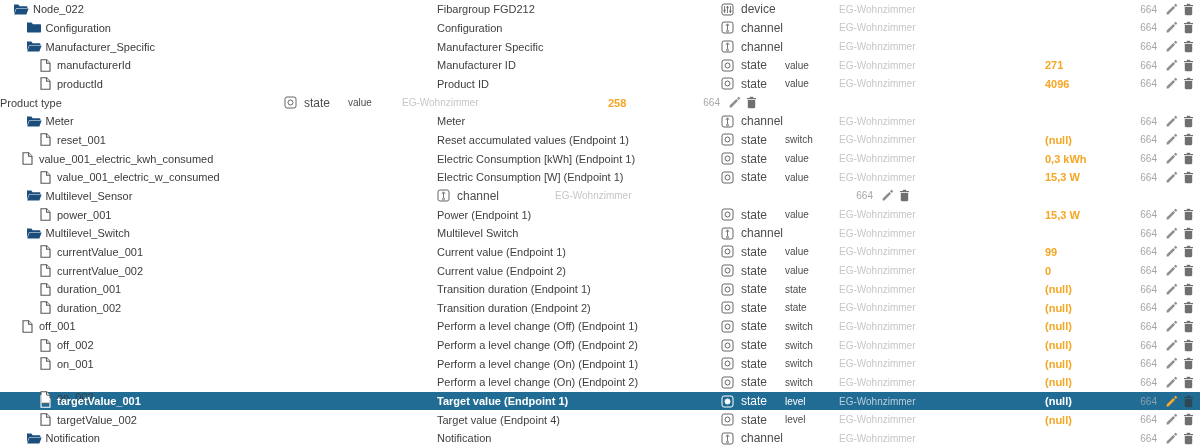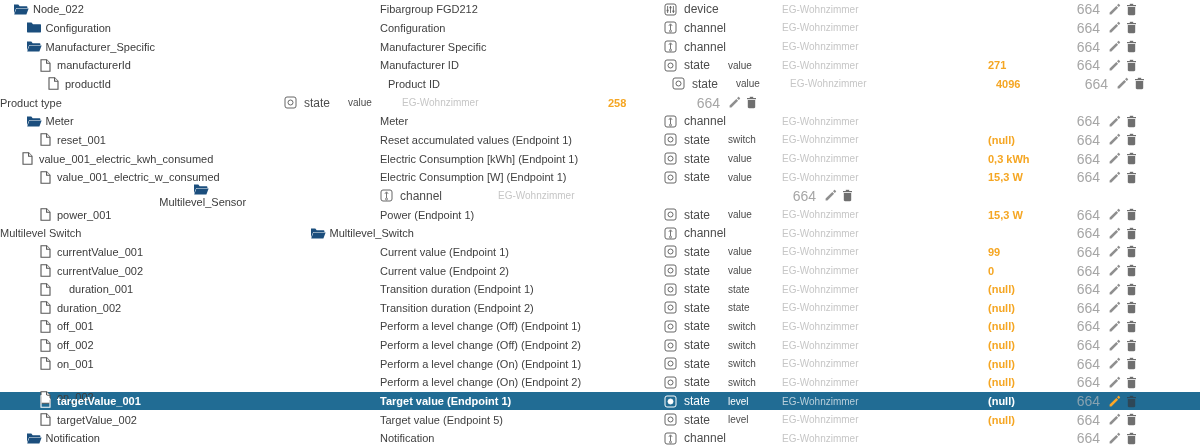--- a/index.html
+++ b/index.html
@@ -3,33 +3,33 @@
 <meta charset="utf-8">
 <style>
   html,body{margin:0;padding:0;background:#fff;}
   #app{
     position:relative;width:1200px;height:448px;overflow:hidden;
     font-family:"Liberation Sans","DejaVu Sans",sans-serif;
     font-size:11px;color:#3c3c3c;background:#fff;
   }
   .row{display:flex;align-items:center;height:18.666px;white-space:nowrap;}
   .cell{flex:0 0 auto;overflow:hidden;}
-  .tree{width:380px;box-sizing:border-box;display:flex;align-items:center;}
+  .tree{width:437px;box-sizing:border-box;display:flex;align-items:center;}
   .tree-ic{display:inline-flex;align-items:center;flex:0 0 auto;}
   .ic-folder-open,.ic-folder-closed{width:16px;margin-right:4px;}
   .ic-file{width:11px;margin:0 6px 0 2px;}
   .tree-label{color:#3b3b3b;}
   .desc{width:284px;color:#3f3f3f;}
   .typeicon{width:20px;display:flex;align-items:center;}
   .tic{display:none;color:#666;line-height:0;}
   .type{width:44px;font-size:12px;color:#4d4d4d;}
   .role{width:54px;font-size:10px;color:#4d4d4d;}
   .room{width:206px;font-size:10px;color:#c6c6c6;}
   .value{width:85px;color:#F5A623;font-weight:600;}
-  .counter{width:27px;text-align:right;font-size:14px;color:#a6a6a6;}
+  .counter{width:27px;text-align:right;font-size:10px;color:#a6a6a6;}
   .actions{display:flex;align-items:center;margin-left:8px;flex:0 0 auto;overflow:visible;}
   .act{display:inline-flex;line-height:0;}
   .act.edit{color:#8f8f8f;margin-right:4px;}
   .act.del{color:#6f6f6f;}
   
   .row.selected{background:#216C94;}
   .row.selected .tree-label,
   .row.selected .desc,
   .row.selected .value{color:#fff;font-weight:bold;}
   .row.selected .type,.row.selected .role{color:#fff;}
@@ -216,21 +216,21 @@
       <span class="act del">
         <svg width="13" height="13" viewBox="0 0 13 13">
           <path d="M2.8 4 h7.4 v7 c0 .7 -.5 1.2 -1.2 1.2 H4 c-.7 0 -1.2 -.5 -1.2 -1.2 Z" fill="currentColor"></path>
           <rect x="2" y="2" width="9" height="1.2" fill="currentColor"></rect>
           <rect x="4.8" y=".8" width="3.4" height="1.2" fill="currentColor"></rect>
         </svg>
       </span>
     </div>
   </div>
     <div class="row">
-    <div class="cell tree" style="padding-left: 38px; margin-left: 8px;">
+    <div class="cell tree" style="padding-left: 38px;">
 
       <span class="tree-ic ic-file">
         <svg width="11" height="13" viewBox="0 0 11 13">
           <path class="pg" d="M1 .8 H6.6 L10 4.2 V12.2 H1 Z" stroke-width="1.1"></path>
           <path class="pg" d="M6.6 .8 V4.2 H10" fill="none" stroke-width="1.1"></path>
         </svg>
       </span>
       <span class="tree-label">productId</span>
     </div>
     <div class="cell desc">Product ID</div>
@@ -455,114 +455,29 @@
       <span class="act del">
         <svg width="13" height="13" viewBox="0 0 13 13">
           <path d="M2.8 4 h7.4 v7 c0 .7 -.5 1.2 -1.2 1.2 H4 c-.7 0 -1.2 -.5 -1.2 -1.2 Z" fill="currentColor"></path>
           <rect x="2" y="2" width="9" height="1.2" fill="currentColor"></rect>
           <rect x="4.8" y=".8" width="3.4" height="1.2" fill="currentColor"></rect>
         </svg>
       </span>
     </div>
   </div>
     <div class="row">
-    <div class="cell tree" style="padding-left: 25.5px; flex-direction: column;">
-      <span class="tree-ic ic-folder-open">
-        <svg width="16" height="13" viewBox="0 0 16 13">
-          <path d="M1 1.6 h4.3 l1.4 1.6 h7 c.4 0 .7 .3 .7 .7 v1.2 H3.2 L1 10.6 Z" fill="#1B4E7D"></path>
-          <path d="M3.4 5.6 H15.6 L13.4 11.4 H1.2 Z" fill="#1B4E7D"></path>
-        </svg>
-      </span>
-
-      <span class="tree-label">Multilevel_Sensor</span>
-    </div>
-    <div class="cell typeicon">
-
-      <span class="tic tic-channel" style="display: inline-flex;">
-        <svg width="13" height="13" viewBox="0 0 13 13">
-          <rect x="1" y="1" width="11" height="11" rx="2" fill="none" stroke="currentColor" stroke-width="1"></rect>
-          <line x1="6.5" y1="3.4" x2="6.5" y2="9" stroke="currentColor" stroke-width=".9"></line>
-          <path d="M4.9 4.8 L6.5 2.8 L8.1 4.8" fill="none" stroke="currentColor" stroke-width=".9"></path>
-          <circle cx="6.5" cy="10" r="1" fill="none" stroke="currentColor" stroke-width=".8"></circle>
-        </svg>
-      </span>
-
-    </div>
-    <div class="cell type">channel</div>
-    <div class="cell role"></div>
-    <div class="cell room">EG-Wohnzimmer</div>
-    <div class="cell value"></div>
-    <div class="cell counter">664</div>
-    <div class="cell actions">
-      <span class="act edit">
-        <svg width="13" height="13" viewBox="0 0 13 13">
-          <path d="M1.6 9.6 V11.4 H3.4 L10.1 4.7 L8.3 2.9 Z M12 2.8 c.2 -.2 .2 -.5 0 -.7 L10.9 1 c-.2 -.2 -.5 -.2 -.7 0 L9 2.2 L10.8 4 Z" fill="currentColor"></path>
-        </svg>
-      </span>
-      <span class="act del">
-        <svg width="13" height="13" viewBox="0 0 13 13">
-          <path d="M2.8 4 h7.4 v7 c0 .7 -.5 1.2 -1.2 1.2 H4 c-.7 0 -1.2 -.5 -1.2 -1.2 Z" fill="currentColor"></path>
-          <rect x="2" y="2" width="9" height="1.2" fill="currentColor"></rect>
-          <rect x="4.8" y=".8" width="3.4" height="1.2" fill="currentColor"></rect>
-        </svg>
-      </span>
-    </div>
-  </div>
-    <div class="row">
-    <div class="cell tree" style="padding-left: 38px;">
-
-      <span class="tree-ic ic-file">
-        <svg width="11" height="13" viewBox="0 0 11 13">
-          <path class="pg" d="M1 .8 H6.6 L10 4.2 V12.2 H1 Z" stroke-width="1.1"></path>
-          <path class="pg" d="M6.6 .8 V4.2 H10" fill="none" stroke-width="1.1"></path>
-        </svg>
-      </span>
-      <span class="tree-label">power_001</span>
-    </div>
-    <div class="cell desc">Power (Endpoint 1)</div>
-    <div class="cell typeicon">
-
-      <span class="tic tic-state" style="display: inline-flex;">
-        <svg width="13" height="13" viewBox="0 0 13 13">
-          <rect x="1" y="1" width="11" height="11" rx="2" fill="none" stroke="currentColor" stroke-width="1"></rect>
-          <circle class="dot" cx="6.5" cy="6.5" r="2.5" stroke="currentColor" stroke-width="1"></circle>
-        </svg>
-      </span>
-    </div>
-    <div class="cell type">state</div>
-    <div class="cell role">value</div>
-    <div class="cell room">EG-Wohnzimmer</div>
-    <div class="cell value">15,3 W</div>
-    <div class="cell counter">664</div>
-    <div class="cell actions">
-      <span class="act edit">
-        <svg width="13" height="13" viewBox="0 0 13 13">
-          <path d="M1.6 9.6 V11.4 H3.4 L10.1 4.7 L8.3 2.9 Z M12 2.8 c.2 -.2 .2 -.5 0 -.7 L10.9 1 c-.2 -.2 -.5 -.2 -.7 0 L9 2.2 L10.8 4 Z" fill="currentColor"></path>
-        </svg>
-      </span>
-      <span class="act del">
-        <svg width="13" height="13" viewBox="0 0 13 13">
-          <path d="M2.8 4 h7.4 v7 c0 .7 -.5 1.2 -1.2 1.2 H4 c-.7 0 -1.2 -.5 -1.2 -1.2 Z" fill="currentColor"></path>
-          <rect x="2" y="2" width="9" height="1.2" fill="currentColor"></rect>
-          <rect x="4.8" y=".8" width="3.4" height="1.2" fill="currentColor"></rect>
-        </svg>
-      </span>
-    </div>
-  </div>
-    <div class="row">
-    <div class="cell desc">Multilevel Switch</div>
     <div class="cell tree" style="padding-left: 25.5px;">
       <span class="tree-ic ic-folder-open">
         <svg width="16" height="13" viewBox="0 0 16 13">
           <path d="M1 1.6 h4.3 l1.4 1.6 h7 c.4 0 .7 .3 .7 .7 v1.2 H3.2 L1 10.6 Z" fill="#1B4E7D"></path>
           <path d="M3.4 5.6 H15.6 L13.4 11.4 H1.2 Z" fill="#1B4E7D"></path>
         </svg>
       </span>
 
-      <span class="tree-label">Multilevel_Switch</span>
+      <span class="tree-label">Multilevel_Sensor</span>
     </div>
     <div class="cell typeicon">
 
       <span class="tic tic-channel" style="display: inline-flex;">
         <svg width="13" height="13" viewBox="0 0 13 13">
           <rect x="1" y="1" width="11" height="11" rx="2" fill="none" stroke="currentColor" stroke-width="1"></rect>
           <line x1="6.5" y1="3.4" x2="6.5" y2="9" stroke="currentColor" stroke-width=".9"></line>
           <path d="M4.9 4.8 L6.5 2.8 L8.1 4.8" fill="none" stroke="currentColor" stroke-width=".9"></path>
           <circle cx="6.5" cy="10" r="1" fill="none" stroke="currentColor" stroke-width=".8"></circle>
         </svg>
@@ -591,405 +506,36 @@
   </div>
     <div class="row">
     <div class="cell tree" style="padding-left: 38px;">
 
       <span class="tree-ic ic-file">
         <svg width="11" height="13" viewBox="0 0 11 13">
           <path class="pg" d="M1 .8 H6.6 L10 4.2 V12.2 H1 Z" stroke-width="1.1"></path>
           <path class="pg" d="M6.6 .8 V4.2 H10" fill="none" stroke-width="1.1"></path>
         </svg>
       </span>
-      <span class="tree-label">currentValue_001</span>
-    </div>
-    <div class="cell desc">Current value (Endpoint 1)</div>
+      <span class="tree-label">power_001</span>
+    </div>
+    <div class="cell desc">Power (Endpoint 1)</div>
     <div class="cell typeicon">
 
       <span class="tic tic-state" style="display: inline-flex;">
         <svg width="13" height="13" viewBox="0 0 13 13">
           <rect x="1" y="1" width="11" height="11" rx="2" fill="none" stroke="currentColor" stroke-width="1"></rect>
           <circle class="dot" cx="6.5" cy="6.5" r="2.5" stroke="currentColor" stroke-width="1"></circle>
         </svg>
       </span>
     </div>
     <div class="cell type">state</div>
     <div class="cell role">value</div>
     <div class="cell room">EG-Wohnzimmer</div>
-    <div class="cell value">99</div>
-    <div class="cell counter">664</div>
-    <div class="cell actions">
-      <span class="act edit">
-        <svg width="13" height="13" viewBox="0 0 13 13">
-          <path d="M1.6 9.6 V11.4 H3.4 L10.1 4.7 L8.3 2.9 Z M12 2.8 c.2 -.2 .2 -.5 0 -.7 L10.9 1 c-.2 -.2 -.5 -.2 -.7 0 L9 2.2 L10.8 4 Z" fill="currentColor"></path>
-        </svg>
-      </span>
-      <span class="act del">
-        <svg width="13" height="13" viewBox="0 0 13 13">
-          <path d="M2.8 4 h7.4 v7 c0 .7 -.5 1.2 -1.2 1.2 H4 c-.7 0 -1.2 -.5 -1.2 -1.2 Z" fill="currentColor"></path>
-          <rect x="2" y="2" width="9" height="1.2" fill="currentColor"></rect>
-          <rect x="4.8" y=".8" width="3.4" height="1.2" fill="currentColor"></rect>
-        </svg>
-      </span>
-    </div>
-  </div>
-    <div class="row">
-    <div class="cell tree" style="padding-left: 38px;">
-
-      <span class="tree-ic ic-file">
-        <svg width="11" height="13" viewBox="0 0 11 13">
-          <path class="pg" d="M1 .8 H6.6 L10 4.2 V12.2 H1 Z" stroke-width="1.1"></path>
-          <path class="pg" d="M6.6 .8 V4.2 H10" fill="none" stroke-width="1.1"></path>
-        </svg>
-      </span>
-      <span class="tree-label">currentValue_002</span>
-    </div>
-    <div class="cell desc">Current value (Endpoint 2)</div>
-    <div class="cell typeicon">
-
-      <span class="tic tic-state" style="display: inline-flex;">
-        <svg width="13" height="13" viewBox="0 0 13 13">
-          <rect x="1" y="1" width="11" height="11" rx="2" fill="none" stroke="currentColor" stroke-width="1"></rect>
-          <circle class="dot" cx="6.5" cy="6.5" r="2.5" stroke="currentColor" stroke-width="1"></circle>
-        </svg>
-      </span>
-    </div>
-    <div class="cell type">state</div>
-    <div class="cell role">value</div>
-    <div class="cell room">EG-Wohnzimmer</div>
-    <div class="cell value">0</div>
-    <div class="cell counter">664</div>
-    <div class="cell actions">
-      <span class="act edit">
-        <svg width="13" height="13" viewBox="0 0 13 13">
-          <path d="M1.6 9.6 V11.4 H3.4 L10.1 4.7 L8.3 2.9 Z M12 2.8 c.2 -.2 .2 -.5 0 -.7 L10.9 1 c-.2 -.2 -.5 -.2 -.7 0 L9 2.2 L10.8 4 Z" fill="currentColor"></path>
-        </svg>
-      </span>
-      <span class="act del">
-        <svg width="13" height="13" viewBox="0 0 13 13">
-          <path d="M2.8 4 h7.4 v7 c0 .7 -.5 1.2 -1.2 1.2 H4 c-.7 0 -1.2 -.5 -1.2 -1.2 Z" fill="currentColor"></path>
-          <rect x="2" y="2" width="9" height="1.2" fill="currentColor"></rect>
-          <rect x="4.8" y=".8" width="3.4" height="1.2" fill="currentColor"></rect>
-        </svg>
-      </span>
-    </div>
-  </div>
-    <div class="row">
-    <div class="cell tree" style="padding-left: 38px; gap: 12px;">
-
-      <span class="tree-ic ic-file">
-        <svg width="11" height="13" viewBox="0 0 11 13">
-          <path class="pg" d="M1 .8 H6.6 L10 4.2 V12.2 H1 Z" stroke-width="1.1"></path>
-          <path class="pg" d="M6.6 .8 V4.2 H10" fill="none" stroke-width="1.1"></path>
-        </svg>
-      </span>
-      <span class="tree-label">duration_001</span>
-    </div>
-    <div class="cell desc">Transition duration (Endpoint 1)</div>
-    <div class="cell typeicon">
-
-      <span class="tic tic-state" style="display: inline-flex;">
-        <svg width="13" height="13" viewBox="0 0 13 13">
-          <rect x="1" y="1" width="11" height="11" rx="2" fill="none" stroke="currentColor" stroke-width="1"></rect>
-          <circle class="dot" cx="6.5" cy="6.5" r="2.5" stroke="currentColor" stroke-width="1"></circle>
-        </svg>
-      </span>
-    </div>
-    <div class="cell type">state</div>
-    <div class="cell role">state</div>
-    <div class="cell room">EG-Wohnzimmer</div>
-    <div class="cell value">(null)</div>
-    <div class="cell counter">664</div>
-    <div class="cell actions">
-      <span class="act edit">
-        <svg width="13" height="13" viewBox="0 0 13 13">
-          <path d="M1.6 9.6 V11.4 H3.4 L10.1 4.7 L8.3 2.9 Z M12 2.8 c.2 -.2 .2 -.5 0 -.7 L10.9 1 c-.2 -.2 -.5 -.2 -.7 0 L9 2.2 L10.8 4 Z" fill="currentColor"></path>
-        </svg>
-      </span>
-      <span class="act del">
-        <svg width="13" height="13" viewBox="0 0 13 13">
-          <path d="M2.8 4 h7.4 v7 c0 .7 -.5 1.2 -1.2 1.2 H4 c-.7 0 -1.2 -.5 -1.2 -1.2 Z" fill="currentColor"></path>
-          <rect x="2" y="2" width="9" height="1.2" fill="currentColor"></rect>
-          <rect x="4.8" y=".8" width="3.4" height="1.2" fill="currentColor"></rect>
-        </svg>
-      </span>
-    </div>
-  </div>
-    <div class="row">
-    <div class="cell tree" style="padding-left: 38px;">
-
-      <span class="tree-ic ic-file">
-        <svg width="11" height="13" viewBox="0 0 11 13">
-          <path class="pg" d="M1 .8 H6.6 L10 4.2 V12.2 H1 Z" stroke-width="1.1"></path>
-          <path class="pg" d="M6.6 .8 V4.2 H10" fill="none" stroke-width="1.1"></path>
-        </svg>
-      </span>
-      <span class="tree-label">duration_002</span>
-    </div>
-    <div class="cell desc">Transition duration (Endpoint 2)</div>
-    <div class="cell typeicon">
-
-      <span class="tic tic-state" style="display: inline-flex;">
-        <svg width="13" height="13" viewBox="0 0 13 13">
-          <rect x="1" y="1" width="11" height="11" rx="2" fill="none" stroke="currentColor" stroke-width="1"></rect>
-          <circle class="dot" cx="6.5" cy="6.5" r="2.5" stroke="currentColor" stroke-width="1"></circle>
-        </svg>
-      </span>
-    </div>
-    <div class="cell type">state</div>
-    <div class="cell role">state</div>
-    <div class="cell room">EG-Wohnzimmer</div>
-    <div class="cell value">(null)</div>
-    <div class="cell counter">664</div>
-    <div class="cell actions">
-      <span class="act edit">
-        <svg width="13" height="13" viewBox="0 0 13 13">
-          <path d="M1.6 9.6 V11.4 H3.4 L10.1 4.7 L8.3 2.9 Z M12 2.8 c.2 -.2 .2 -.5 0 -.7 L10.9 1 c-.2 -.2 -.5 -.2 -.7 0 L9 2.2 L10.8 4 Z" fill="currentColor"></path>
-        </svg>
-      </span>
-      <span class="act del">
-        <svg width="13" height="13" viewBox="0 0 13 13">
-          <path d="M2.8 4 h7.4 v7 c0 .7 -.5 1.2 -1.2 1.2 H4 c-.7 0 -1.2 -.5 -1.2 -1.2 Z" fill="currentColor"></path>
-          <rect x="2" y="2" width="9" height="1.2" fill="currentColor"></rect>
-          <rect x="4.8" y=".8" width="3.4" height="1.2" fill="currentColor"></rect>
-        </svg>
-      </span>
-    </div>
-  </div>
-    <div class="row">
-    <div class="cell tree" style="padding-left: 38px;">
-
-      <span class="tree-ic ic-file">
-        <svg width="11" height="13" viewBox="0 0 11 13">
-          <path class="pg" d="M1 .8 H6.6 L10 4.2 V12.2 H1 Z" stroke-width="1.1"></path>
-          <path class="pg" d="M6.6 .8 V4.2 H10" fill="none" stroke-width="1.1"></path>
-        </svg>
-      </span>
-      <span class="tree-label">off_001</span>
-    </div>
-    <div class="cell desc">Perform a level change (Off) (Endpoint 1)</div>
-    <div class="cell typeicon">
-
-      <span class="tic tic-state" style="display: inline-flex;">
-        <svg width="13" height="13" viewBox="0 0 13 13">
-          <rect x="1" y="1" width="11" height="11" rx="2" fill="none" stroke="currentColor" stroke-width="1"></rect>
-          <circle class="dot" cx="6.5" cy="6.5" r="2.5" stroke="currentColor" stroke-width="1"></circle>
-        </svg>
-      </span>
-    </div>
-    <div class="cell type">state</div>
-    <div class="cell role">switch</div>
-    <div class="cell room">EG-Wohnzimmer</div>
-    <div class="cell value">(null)</div>
-    <div class="cell counter">664</div>
-    <div class="cell actions">
-      <span class="act edit">
-        <svg width="13" height="13" viewBox="0 0 13 13">
-          <path d="M1.6 9.6 V11.4 H3.4 L10.1 4.7 L8.3 2.9 Z M12 2.8 c.2 -.2 .2 -.5 0 -.7 L10.9 1 c-.2 -.2 -.5 -.2 -.7 0 L9 2.2 L10.8 4 Z" fill="currentColor"></path>
-        </svg>
-      </span>
-      <span class="act del">
-        <svg width="13" height="13" viewBox="0 0 13 13">
-          <path d="M2.8 4 h7.4 v7 c0 .7 -.5 1.2 -1.2 1.2 H4 c-.7 0 -1.2 -.5 -1.2 -1.2 Z" fill="currentColor"></path>
-          <rect x="2" y="2" width="9" height="1.2" fill="currentColor"></rect>
-          <rect x="4.8" y=".8" width="3.4" height="1.2" fill="currentColor"></rect>
-        </svg>
-      </span>
-    </div>
-  </div>
-    <div class="row">
-    <div class="cell tree" style="padding-left: 38px;">
-
-      <span class="tree-ic ic-file">
-        <svg width="11" height="13" viewBox="0 0 11 13">
-          <path class="pg" d="M1 .8 H6.6 L10 4.2 V12.2 H1 Z" stroke-width="1.1"></path>
-          <path class="pg" d="M6.6 .8 V4.2 H10" fill="none" stroke-width="1.1"></path>
-        </svg>
-      </span>
-      <span class="tree-label">off_002</span>
-    </div>
-    <div class="cell desc">Perform a level change (Off) (Endpoint 2)</div>
-    <div class="cell typeicon">
-
-      <span class="tic tic-state" style="display: inline-flex;">
-        <svg width="13" height="13" viewBox="0 0 13 13">
-          <rect x="1" y="1" width="11" height="11" rx="2" fill="none" stroke="currentColor" stroke-width="1"></rect>
-          <circle class="dot" cx="6.5" cy="6.5" r="2.5" stroke="currentColor" stroke-width="1"></circle>
-        </svg>
-      </span>
-    </div>
-    <div class="cell type">state</div>
-    <div class="cell role">switch</div>
-    <div class="cell room">EG-Wohnzimmer</div>
-    <div class="cell value">(null)</div>
-    <div class="cell counter">664</div>
-    <div class="cell actions">
-      <span class="act edit">
-        <svg width="13" height="13" viewBox="0 0 13 13">
-          <path d="M1.6 9.6 V11.4 H3.4 L10.1 4.7 L8.3 2.9 Z M12 2.8 c.2 -.2 .2 -.5 0 -.7 L10.9 1 c-.2 -.2 -.5 -.2 -.7 0 L9 2.2 L10.8 4 Z" fill="currentColor"></path>
-        </svg>
-      </span>
-      <span class="act del">
-        <svg width="13" height="13" viewBox="0 0 13 13">
-          <path d="M2.8 4 h7.4 v7 c0 .7 -.5 1.2 -1.2 1.2 H4 c-.7 0 -1.2 -.5 -1.2 -1.2 Z" fill="currentColor"></path>
-          <rect x="2" y="2" width="9" height="1.2" fill="currentColor"></rect>
-          <rect x="4.8" y=".8" width="3.4" height="1.2" fill="currentColor"></rect>
-        </svg>
-      </span>
-    </div>
-  </div>
-    <div class="row">
-    <div class="cell tree" style="padding-left: 38px;">
-
-      <span class="tree-ic ic-file">
-        <svg width="11" height="13" viewBox="0 0 11 13">
-          <path class="pg" d="M1 .8 H6.6 L10 4.2 V12.2 H1 Z" stroke-width="1.1"></path>
-          <path class="pg" d="M6.6 .8 V4.2 H10" fill="none" stroke-width="1.1"></path>
-        </svg>
-      </span>
-      <span class="tree-label">on_001</span>
-    </div>
-    <div class="cell desc">Perform a level change (On) (Endpoint 1)</div>
-    <div class="cell typeicon">
-
-      <span class="tic tic-state" style="display: inline-flex;">
-        <svg width="13" height="13" viewBox="0 0 13 13">
-          <rect x="1" y="1" width="11" height="11" rx="2" fill="none" stroke="currentColor" stroke-width="1"></rect>
-          <circle class="dot" cx="6.5" cy="6.5" r="2.5" stroke="currentColor" stroke-width="1"></circle>
-        </svg>
-      </span>
-    </div>
-    <div class="cell type">state</div>
-    <div class="cell role">switch</div>
-    <div class="cell room">EG-Wohnzimmer</div>
-    <div class="cell value">(null)</div>
-    <div class="cell counter">664</div>
-    <div class="cell actions">
-      <span class="act edit">
-        <svg width="13" height="13" viewBox="0 0 13 13">
-          <path d="M1.6 9.6 V11.4 H3.4 L10.1 4.7 L8.3 2.9 Z M12 2.8 c.2 -.2 .2 -.5 0 -.7 L10.9 1 c-.2 -.2 -.5 -.2 -.7 0 L9 2.2 L10.8 4 Z" fill="currentColor"></path>
-        </svg>
-      </span>
-      <span class="act del">
-        <svg width="13" height="13" viewBox="0 0 13 13">
-          <path d="M2.8 4 h7.4 v7 c0 .7 -.5 1.2 -1.2 1.2 H4 c-.7 0 -1.2 -.5 -1.2 -1.2 Z" fill="currentColor"></path>
-          <rect x="2" y="2" width="9" height="1.2" fill="currentColor"></rect>
-          <rect x="4.8" y=".8" width="3.4" height="1.2" fill="currentColor"></rect>
-        </svg>
-      </span>
-    </div>
-  </div>
-    <div class="row">
-    <div class="cell tree" style="padding-left: 38px; margin-top: 30px;">
-
-      <span class="tree-ic ic-file">
-        <svg width="11" height="13" viewBox="0 0 11 13">
-          <path class="pg" d="M1 .8 H6.6 L10 4.2 V12.2 H1 Z" stroke-width="1.1"></path>
-          <path class="pg" d="M6.6 .8 V4.2 H10" fill="none" stroke-width="1.1"></path>
-        </svg>
-      </span>
-      <span class="tree-label">on_002</span>
-    </div>
-    <div class="cell desc">Perform a level change (On) (Endpoint 2)</div>
-    <div class="cell typeicon">
-
-      <span class="tic tic-state" style="display: inline-flex;">
-        <svg width="13" height="13" viewBox="0 0 13 13">
-          <rect x="1" y="1" width="11" height="11" rx="2" fill="none" stroke="currentColor" stroke-width="1"></rect>
-          <circle class="dot" cx="6.5" cy="6.5" r="2.5" stroke="currentColor" stroke-width="1"></circle>
-        </svg>
-      </span>
-    </div>
-    <div class="cell type">state</div>
-    <div class="cell role">switch</div>
-    <div class="cell room">EG-Wohnzimmer</div>
-    <div class="cell value">(null)</div>
-    <div class="cell counter">664</div>
-    <div class="cell actions">
-      <span class="act edit">
-        <svg width="13" height="13" viewBox="0 0 13 13">
-          <path d="M1.6 9.6 V11.4 H3.4 L10.1 4.7 L8.3 2.9 Z M12 2.8 c.2 -.2 .2 -.5 0 -.7 L10.9 1 c-.2 -.2 -.5 -.2 -.7 0 L9 2.2 L10.8 4 Z" fill="currentColor"></path>
-        </svg>
-      </span>
-      <span class="act del">
-        <svg width="13" height="13" viewBox="0 0 13 13">
-          <path d="M2.8 4 h7.4 v7 c0 .7 -.5 1.2 -1.2 1.2 H4 c-.7 0 -1.2 -.5 -1.2 -1.2 Z" fill="currentColor"></path>
-          <rect x="2" y="2" width="9" height="1.2" fill="currentColor"></rect>
-          <rect x="4.8" y=".8" width="3.4" height="1.2" fill="currentColor"></rect>
-        </svg>
-      </span>
-    </div>
-  </div>
-    <div class="row selected">
-    <div class="cell tree" style="padding-left: 38px;">
-
-      <span class="tree-ic ic-file">
-        <svg width="11" height="13" viewBox="0 0 11 13">
-          <path class="pg" d="M1 .8 H6.6 L10 4.2 V12.2 H1 Z" stroke-width="1.1"></path>
-          <path class="pg" d="M6.6 .8 V4.2 H10" fill="none" stroke-width="1.1"></path>
-        </svg>
-      </span>
-      <span class="tree-label">targetValue_001</span>
-    </div>
-    <div class="cell desc">Target value (Endpoint 1)</div>
-    <div class="cell typeicon">
-
-      <span class="tic tic-state" style="display: inline-flex;">
-        <svg width="13" height="13" viewBox="0 0 13 13">
-          <rect x="1" y="1" width="11" height="11" rx="2" fill="none" stroke="currentColor" stroke-width="1"></rect>
-          <circle class="dot" cx="6.5" cy="6.5" r="2.5" stroke="currentColor" stroke-width="1"></circle>
-        </svg>
-      </span>
-    </div>
-    <div class="cell type">state</div>
-    <div class="cell role">level</div>
-    <div class="cell room">EG-Wohnzimmer</div>
-    <div class="cell value">(null)</div>
-    <div class="cell counter">664</div>
-    <div class="cell actions">
-      <span class="act edit">
-        <svg width="13" height="13" viewBox="0 0 13 13">
-          <path d="M1.6 9.6 V11.4 H3.4 L10.1 4.7 L8.3 2.9 Z M12 2.8 c.2 -.2 .2 -.5 0 -.7 L10.9 1 c-.2 -.2 -.5 -.2 -.7 0 L9 2.2 L10.8 4 Z" fill="currentColor"></path>
-        </svg>
-      </span>
-      <span class="act del">
-        <svg width="13" height="13" viewBox="0 0 13 13">
-          <path d="M2.8 4 h7.4 v7 c0 .7 -.5 1.2 -1.2 1.2 H4 c-.7 0 -1.2 -.5 -1.2 -1.2 Z" fill="currentColor"></path>
-          <rect x="2" y="2" width="9" height="1.2" fill="currentColor"></rect>
-          <rect x="4.8" y=".8" width="3.4" height="1.2" fill="currentColor"></rect>
-        </svg>
-      </span>
-    </div>
-  </div>
-    <div class="row">
-    <div class="cell tree" style="padding-left: 38px;">
-
-      <span class="tree-ic ic-file">
-        <svg width="11" height="13" viewBox="0 0 11 13">
-          <path class="pg" d="M1 .8 H6.6 L10 4.2 V12.2 H1 Z" stroke-width="1.1"></path>
-          <path class="pg" d="M6.6 .8 V4.2 H10" fill="none" stroke-width="1.1"></path>
-        </svg>
-      </span>
-      <span class="tree-label">targetValue_002</span>
-    </div>
-    <div class="cell desc">Target value (Endpoint 5)</div>
-    <div class="cell typeicon">
-
-      <span class="tic tic-state" style="display: inline-flex;">
-        <svg width="13" height="13" viewBox="0 0 13 13">
-          <rect x="1" y="1" width="11" height="11" rx="2" fill="none" stroke="currentColor" stroke-width="1"></rect>
-          <circle class="dot" cx="6.5" cy="6.5" r="2.5" stroke="currentColor" stroke-width="1"></circle>
-        </svg>
-      </span>
-    </div>
-    <div class="cell type">state</div>
-    <div class="cell role">level</div>
-    <div class="cell room">EG-Wohnzimmer</div>
-    <div class="cell value">(null)</div>
+    <div class="cell value">15,3 W</div>
     <div class="cell counter">664</div>
     <div class="cell actions">
       <span class="act edit">
         <svg width="13" height="13" viewBox="0 0 13 13">
           <path d="M1.6 9.6 V11.4 H3.4 L10.1 4.7 L8.3 2.9 Z M12 2.8 c.2 -.2 .2 -.5 0 -.7 L10.9 1 c-.2 -.2 -.5 -.2 -.7 0 L9 2.2 L10.8 4 Z" fill="currentColor"></path>
         </svg>
       </span>
       <span class="act del">
         <svg width="13" height="13" viewBox="0 0 13 13">
           <path d="M2.8 4 h7.4 v7 c0 .7 -.5 1.2 -1.2 1.2 H4 c-.7 0 -1.2 -.5 -1.2 -1.2 Z" fill="currentColor"></path>
@@ -1001,23 +547,23 @@
   </div>
     <div class="row">
     <div class="cell tree" style="padding-left: 25.5px;">
       <span class="tree-ic ic-folder-open">
         <svg width="16" height="13" viewBox="0 0 16 13">
           <path d="M1 1.6 h4.3 l1.4 1.6 h7 c.4 0 .7 .3 .7 .7 v1.2 H3.2 L1 10.6 Z" fill="#1B4E7D"></path>
           <path d="M3.4 5.6 H15.6 L13.4 11.4 H1.2 Z" fill="#1B4E7D"></path>
         </svg>
       </span>
 
-      <span class="tree-label">Notification</span>
-    </div>
-    <div class="cell desc">Notification</div>
+      <span class="tree-label">Multilevel_Switch</span>
+    </div>
+    <div class="cell desc">Multilevel Switch</div>
     <div class="cell typeicon">
 
       <span class="tic tic-channel" style="display: inline-flex;">
         <svg width="13" height="13" viewBox="0 0 13 13">
           <rect x="1" y="1" width="11" height="11" rx="2" fill="none" stroke="currentColor" stroke-width="1"></rect>
           <line x1="6.5" y1="3.4" x2="6.5" y2="9" stroke="currentColor" stroke-width=".9"></line>
           <path d="M4.9 4.8 L6.5 2.8 L8.1 4.8" fill="none" stroke="currentColor" stroke-width=".9"></path>
           <circle cx="6.5" cy="10" r="1" fill="none" stroke="currentColor" stroke-width=".8"></circle>
         </svg>
       </span>
@@ -1036,13 +582,467 @@
       </span>
       <span class="act del">
         <svg width="13" height="13" viewBox="0 0 13 13">
           <path d="M2.8 4 h7.4 v7 c0 .7 -.5 1.2 -1.2 1.2 H4 c-.7 0 -1.2 -.5 -1.2 -1.2 Z" fill="currentColor"></path>
           <rect x="2" y="2" width="9" height="1.2" fill="currentColor"></rect>
           <rect x="4.8" y=".8" width="3.4" height="1.2" fill="currentColor"></rect>
         </svg>
       </span>
     </div>
   </div>
+    <div class="row">
+    <div class="cell tree" style="padding-left: 38px;">
+
+      <span class="tree-ic ic-file">
+        <svg width="11" height="13" viewBox="0 0 11 13">
+          <path class="pg" d="M1 .8 H6.6 L10 4.2 V12.2 H1 Z" stroke-width="1.1"></path>
+          <path class="pg" d="M6.6 .8 V4.2 H10" fill="none" stroke-width="1.1"></path>
+        </svg>
+      </span>
+      <span class="tree-label">currentValue_001</span>
+    </div>
+    <div class="cell desc">Current value (Endpoint 1)</div>
+    <div class="cell typeicon">
+
+      <span class="tic tic-state" style="display: inline-flex;">
+        <svg width="13" height="13" viewBox="0 0 13 13">
+          <rect x="1" y="1" width="11" height="11" rx="2" fill="none" stroke="currentColor" stroke-width="1"></rect>
+          <circle class="dot" cx="6.5" cy="6.5" r="2.5" stroke="currentColor" stroke-width="1"></circle>
+        </svg>
+      </span>
+    </div>
+    <div class="cell type">state</div>
+    <div class="cell role">value</div>
+    <div class="cell room">EG-Wohnzimmer</div>
+    <div class="cell value">99</div>
+    <div class="cell counter">664</div>
+    <div class="cell actions">
+      <span class="act edit">
+        <svg width="13" height="13" viewBox="0 0 13 13">
+          <path d="M1.6 9.6 V11.4 H3.4 L10.1 4.7 L8.3 2.9 Z M12 2.8 c.2 -.2 .2 -.5 0 -.7 L10.9 1 c-.2 -.2 -.5 -.2 -.7 0 L9 2.2 L10.8 4 Z" fill="currentColor"></path>
+        </svg>
+      </span>
+      <span class="act del">
+        <svg width="13" height="13" viewBox="0 0 13 13">
+          <path d="M2.8 4 h7.4 v7 c0 .7 -.5 1.2 -1.2 1.2 H4 c-.7 0 -1.2 -.5 -1.2 -1.2 Z" fill="currentColor"></path>
+          <rect x="2" y="2" width="9" height="1.2" fill="currentColor"></rect>
+          <rect x="4.8" y=".8" width="3.4" height="1.2" fill="currentColor"></rect>
+        </svg>
+      </span>
+    </div>
+  </div>
+    <div class="row">
+    <div class="cell tree" style="padding-left: 38px;">
+
+      <span class="tree-ic ic-file">
+        <svg width="11" height="13" viewBox="0 0 11 13">
+          <path class="pg" d="M1 .8 H6.6 L10 4.2 V12.2 H1 Z" stroke-width="1.1"></path>
+          <path class="pg" d="M6.6 .8 V4.2 H10" fill="none" stroke-width="1.1"></path>
+        </svg>
+      </span>
+      <span class="tree-label">currentValue_002</span>
+    </div>
+    <div class="cell desc">Current value (Endpoint 2)</div>
+    <div class="cell typeicon">
+
+      <span class="tic tic-state" style="display: inline-flex;">
+        <svg width="13" height="13" viewBox="0 0 13 13">
+          <rect x="1" y="1" width="11" height="11" rx="2" fill="none" stroke="currentColor" stroke-width="1"></rect>
+          <circle class="dot" cx="6.5" cy="6.5" r="2.5" stroke="currentColor" stroke-width="1"></circle>
+        </svg>
+      </span>
+    </div>
+    <div class="cell type">state</div>
+    <div class="cell role">value</div>
+    <div class="cell room">EG-Wohnzimmer</div>
+    <div class="cell value">0</div>
+    <div class="cell counter">664</div>
+    <div class="cell actions">
+      <span class="act edit">
+        <svg width="13" height="13" viewBox="0 0 13 13">
+          <path d="M1.6 9.6 V11.4 H3.4 L10.1 4.7 L8.3 2.9 Z M12 2.8 c.2 -.2 .2 -.5 0 -.7 L10.9 1 c-.2 -.2 -.5 -.2 -.7 0 L9 2.2 L10.8 4 Z" fill="currentColor"></path>
+        </svg>
+      </span>
+      <span class="act del">
+        <svg width="13" height="13" viewBox="0 0 13 13">
+          <path d="M2.8 4 h7.4 v7 c0 .7 -.5 1.2 -1.2 1.2 H4 c-.7 0 -1.2 -.5 -1.2 -1.2 Z" fill="currentColor"></path>
+          <rect x="2" y="2" width="9" height="1.2" fill="currentColor"></rect>
+          <rect x="4.8" y=".8" width="3.4" height="1.2" fill="currentColor"></rect>
+        </svg>
+      </span>
+    </div>
+  </div>
+    <div class="row">
+    <div class="cell tree" style="padding-left: 38px;">
+
+      <span class="tree-ic ic-file">
+        <svg width="11" height="13" viewBox="0 0 11 13">
+          <path class="pg" d="M1 .8 H6.6 L10 4.2 V12.2 H1 Z" stroke-width="1.1"></path>
+          <path class="pg" d="M6.6 .8 V4.2 H10" fill="none" stroke-width="1.1"></path>
+        </svg>
+      </span>
+      <span class="tree-label">duration_001</span>
+    </div>
+    <div class="cell desc">Transition duration (Endpoint 1)</div>
+    <div class="cell typeicon">
+
+      <span class="tic tic-state" style="display: inline-flex;">
+        <svg width="13" height="13" viewBox="0 0 13 13">
+          <rect x="1" y="1" width="11" height="11" rx="2" fill="none" stroke="currentColor" stroke-width="1"></rect>
+          <circle class="dot" cx="6.5" cy="6.5" r="2.5" stroke="currentColor" stroke-width="1"></circle>
+        </svg>
+      </span>
+    </div>
+    <div class="cell type">state</div>
+    <div class="cell role">state</div>
+    <div class="cell room">EG-Wohnzimmer</div>
+    <div class="cell value">(null)</div>
+    <div class="cell counter">664</div>
+    <div class="cell actions">
+      <span class="act edit">
+        <svg width="13" height="13" viewBox="0 0 13 13">
+          <path d="M1.6 9.6 V11.4 H3.4 L10.1 4.7 L8.3 2.9 Z M12 2.8 c.2 -.2 .2 -.5 0 -.7 L10.9 1 c-.2 -.2 -.5 -.2 -.7 0 L9 2.2 L10.8 4 Z" fill="currentColor"></path>
+        </svg>
+      </span>
+      <span class="act del">
+        <svg width="13" height="13" viewBox="0 0 13 13">
+          <path d="M2.8 4 h7.4 v7 c0 .7 -.5 1.2 -1.2 1.2 H4 c-.7 0 -1.2 -.5 -1.2 -1.2 Z" fill="currentColor"></path>
+          <rect x="2" y="2" width="9" height="1.2" fill="currentColor"></rect>
+          <rect x="4.8" y=".8" width="3.4" height="1.2" fill="currentColor"></rect>
+        </svg>
+      </span>
+    </div>
+  </div>
+    <div class="row">
+    <div class="cell tree" style="padding-left: 38px;">
+
+      <span class="tree-ic ic-file">
+        <svg width="11" height="13" viewBox="0 0 11 13">
+          <path class="pg" d="M1 .8 H6.6 L10 4.2 V12.2 H1 Z" stroke-width="1.1"></path>
+          <path class="pg" d="M6.6 .8 V4.2 H10" fill="none" stroke-width="1.1"></path>
+        </svg>
+      </span>
+      <span class="tree-label">duration_002</span>
+    </div>
+    <div class="cell desc">Transition duration (Endpoint 2)</div>
+    <div class="cell typeicon">
+
+      <span class="tic tic-state" style="display: inline-flex;">
+        <svg width="13" height="13" viewBox="0 0 13 13">
+          <rect x="1" y="1" width="11" height="11" rx="2" fill="none" stroke="currentColor" stroke-width="1"></rect>
+          <circle class="dot" cx="6.5" cy="6.5" r="2.5" stroke="currentColor" stroke-width="1"></circle>
+        </svg>
+      </span>
+    </div>
+    <div class="cell type">state</div>
+    <div class="cell role">state</div>
+    <div class="cell room">EG-Wohnzimmer</div>
+    <div class="cell value">(null)</div>
+    <div class="cell counter">664</div>
+    <div class="cell actions">
+      <span class="act edit">
+        <svg width="13" height="13" viewBox="0 0 13 13">
+          <path d="M1.6 9.6 V11.4 H3.4 L10.1 4.7 L8.3 2.9 Z M12 2.8 c.2 -.2 .2 -.5 0 -.7 L10.9 1 c-.2 -.2 -.5 -.2 -.7 0 L9 2.2 L10.8 4 Z" fill="currentColor"></path>
+        </svg>
+      </span>
+      <span class="act del">
+        <svg width="13" height="13" viewBox="0 0 13 13">
+          <path d="M2.8 4 h7.4 v7 c0 .7 -.5 1.2 -1.2 1.2 H4 c-.7 0 -1.2 -.5 -1.2 -1.2 Z" fill="currentColor"></path>
+          <rect x="2" y="2" width="9" height="1.2" fill="currentColor"></rect>
+          <rect x="4.8" y=".8" width="3.4" height="1.2" fill="currentColor"></rect>
+        </svg>
+      </span>
+    </div>
+  </div>
+    <div class="row">
+    <div class="cell tree" style="padding-left: 20px;">
+
+      <span class="tree-ic ic-file">
+        <svg width="11" height="13" viewBox="0 0 11 13">
+          <path class="pg" d="M1 .8 H6.6 L10 4.2 V12.2 H1 Z" stroke-width="1.1"></path>
+          <path class="pg" d="M6.6 .8 V4.2 H10" fill="none" stroke-width="1.1"></path>
+        </svg>
+      </span>
+      <span class="tree-label">off_001</span>
+    </div>
+    <div class="cell desc">Perform a level change (Off) (Endpoint 1)</div>
+    <div class="cell typeicon">
+
+      <span class="tic tic-state" style="display: inline-flex;">
+        <svg width="13" height="13" viewBox="0 0 13 13">
+          <rect x="1" y="1" width="11" height="11" rx="2" fill="none" stroke="currentColor" stroke-width="1"></rect>
+          <circle class="dot" cx="6.5" cy="6.5" r="2.5" stroke="currentColor" stroke-width="1"></circle>
+        </svg>
+      </span>
+    </div>
+    <div class="cell type">state</div>
+    <div class="cell role">switch</div>
+    <div class="cell room">EG-Wohnzimmer</div>
+    <div class="cell value">(null)</div>
+    <div class="cell counter">664</div>
+    <div class="cell actions">
+      <span class="act edit">
+        <svg width="13" height="13" viewBox="0 0 13 13">
+          <path d="M1.6 9.6 V11.4 H3.4 L10.1 4.7 L8.3 2.9 Z M12 2.8 c.2 -.2 .2 -.5 0 -.7 L10.9 1 c-.2 -.2 -.5 -.2 -.7 0 L9 2.2 L10.8 4 Z" fill="currentColor"></path>
+        </svg>
+      </span>
+      <span class="act del">
+        <svg width="13" height="13" viewBox="0 0 13 13">
+          <path d="M2.8 4 h7.4 v7 c0 .7 -.5 1.2 -1.2 1.2 H4 c-.7 0 -1.2 -.5 -1.2 -1.2 Z" fill="currentColor"></path>
+          <rect x="2" y="2" width="9" height="1.2" fill="currentColor"></rect>
+          <rect x="4.8" y=".8" width="3.4" height="1.2" fill="currentColor"></rect>
+        </svg>
+      </span>
+    </div>
+  </div>
+    <div class="row">
+    <div class="cell tree" style="padding-left: 38px;">
+
+      <span class="tree-ic ic-file">
+        <svg width="11" height="13" viewBox="0 0 11 13">
+          <path class="pg" d="M1 .8 H6.6 L10 4.2 V12.2 H1 Z" stroke-width="1.1"></path>
+          <path class="pg" d="M6.6 .8 V4.2 H10" fill="none" stroke-width="1.1"></path>
+        </svg>
+      </span>
+      <span class="tree-label">off_002</span>
+    </div>
+    <div class="cell desc">Perform a level change (Off) (Endpoint 2)</div>
+    <div class="cell typeicon">
+
+      <span class="tic tic-state" style="display: inline-flex;">
+        <svg width="13" height="13" viewBox="0 0 13 13">
+          <rect x="1" y="1" width="11" height="11" rx="2" fill="none" stroke="currentColor" stroke-width="1"></rect>
+          <circle class="dot" cx="6.5" cy="6.5" r="2.5" stroke="currentColor" stroke-width="1"></circle>
+        </svg>
+      </span>
+    </div>
+    <div class="cell type">state</div>
+    <div class="cell role">switch</div>
+    <div class="cell room">EG-Wohnzimmer</div>
+    <div class="cell value">(null)</div>
+    <div class="cell counter">664</div>
+    <div class="cell actions">
+      <span class="act edit">
+        <svg width="13" height="13" viewBox="0 0 13 13">
+          <path d="M1.6 9.6 V11.4 H3.4 L10.1 4.7 L8.3 2.9 Z M12 2.8 c.2 -.2 .2 -.5 0 -.7 L10.9 1 c-.2 -.2 -.5 -.2 -.7 0 L9 2.2 L10.8 4 Z" fill="currentColor"></path>
+        </svg>
+      </span>
+      <span class="act del">
+        <svg width="13" height="13" viewBox="0 0 13 13">
+          <path d="M2.8 4 h7.4 v7 c0 .7 -.5 1.2 -1.2 1.2 H4 c-.7 0 -1.2 -.5 -1.2 -1.2 Z" fill="currentColor"></path>
+          <rect x="2" y="2" width="9" height="1.2" fill="currentColor"></rect>
+          <rect x="4.8" y=".8" width="3.4" height="1.2" fill="currentColor"></rect>
+        </svg>
+      </span>
+    </div>
+  </div>
+    <div class="row">
+    <div class="cell tree" style="padding-left: 38px;">
+
+      <span class="tree-ic ic-file">
+        <svg width="11" height="13" viewBox="0 0 11 13">
+          <path class="pg" d="M1 .8 H6.6 L10 4.2 V12.2 H1 Z" stroke-width="1.1"></path>
+          <path class="pg" d="M6.6 .8 V4.2 H10" fill="none" stroke-width="1.1"></path>
+        </svg>
+      </span>
+      <span class="tree-label">on_001</span>
+    </div>
+    <div class="cell desc">Perform a level change (On) (Endpoint 1)</div>
+    <div class="cell typeicon">
+
+      <span class="tic tic-state" style="display: inline-flex;">
+        <svg width="13" height="13" viewBox="0 0 13 13">
+          <rect x="1" y="1" width="11" height="11" rx="2" fill="none" stroke="currentColor" stroke-width="1"></rect>
+          <circle class="dot" cx="6.5" cy="6.5" r="2.5" stroke="currentColor" stroke-width="1"></circle>
+        </svg>
+      </span>
+    </div>
+    <div class="cell type">state</div>
+    <div class="cell role">switch</div>
+    <div class="cell room">EG-Wohnzimmer</div>
+    <div class="cell value">(null)</div>
+    <div class="cell counter">664</div>
+    <div class="cell actions">
+      <span class="act edit">
+        <svg width="13" height="13" viewBox="0 0 13 13">
+          <path d="M1.6 9.6 V11.4 H3.4 L10.1 4.7 L8.3 2.9 Z M12 2.8 c.2 -.2 .2 -.5 0 -.7 L10.9 1 c-.2 -.2 -.5 -.2 -.7 0 L9 2.2 L10.8 4 Z" fill="currentColor"></path>
+        </svg>
+      </span>
+      <span class="act del">
+        <svg width="13" height="13" viewBox="0 0 13 13">
+          <path d="M2.8 4 h7.4 v7 c0 .7 -.5 1.2 -1.2 1.2 H4 c-.7 0 -1.2 -.5 -1.2 -1.2 Z" fill="currentColor"></path>
+          <rect x="2" y="2" width="9" height="1.2" fill="currentColor"></rect>
+          <rect x="4.8" y=".8" width="3.4" height="1.2" fill="currentColor"></rect>
+        </svg>
+      </span>
+    </div>
+  </div>
+    <div class="row">
+    <div class="cell tree" style="padding-left: 38px; margin-top: 30px;">
+
+      <span class="tree-ic ic-file">
+        <svg width="11" height="13" viewBox="0 0 11 13">
+          <path class="pg" d="M1 .8 H6.6 L10 4.2 V12.2 H1 Z" stroke-width="1.1"></path>
+          <path class="pg" d="M6.6 .8 V4.2 H10" fill="none" stroke-width="1.1"></path>
+        </svg>
+      </span>
+      <span class="tree-label">on_002</span>
+    </div>
+    <div class="cell desc">Perform a level change (On) (Endpoint 2)</div>
+    <div class="cell typeicon">
+
+      <span class="tic tic-state" style="display: inline-flex;">
+        <svg width="13" height="13" viewBox="0 0 13 13">
+          <rect x="1" y="1" width="11" height="11" rx="2" fill="none" stroke="currentColor" stroke-width="1"></rect>
+          <circle class="dot" cx="6.5" cy="6.5" r="2.5" stroke="currentColor" stroke-width="1"></circle>
+        </svg>
+      </span>
+    </div>
+    <div class="cell type">state</div>
+    <div class="cell role">switch</div>
+    <div class="cell room">EG-Wohnzimmer</div>
+    <div class="cell value">(null)</div>
+    <div class="cell counter">664</div>
+    <div class="cell actions">
+      <span class="act edit">
+        <svg width="13" height="13" viewBox="0 0 13 13">
+          <path d="M1.6 9.6 V11.4 H3.4 L10.1 4.7 L8.3 2.9 Z M12 2.8 c.2 -.2 .2 -.5 0 -.7 L10.9 1 c-.2 -.2 -.5 -.2 -.7 0 L9 2.2 L10.8 4 Z" fill="currentColor"></path>
+        </svg>
+      </span>
+      <span class="act del">
+        <svg width="13" height="13" viewBox="0 0 13 13">
+          <path d="M2.8 4 h7.4 v7 c0 .7 -.5 1.2 -1.2 1.2 H4 c-.7 0 -1.2 -.5 -1.2 -1.2 Z" fill="currentColor"></path>
+          <rect x="2" y="2" width="9" height="1.2" fill="currentColor"></rect>
+          <rect x="4.8" y=".8" width="3.4" height="1.2" fill="currentColor"></rect>
+        </svg>
+      </span>
+    </div>
+  </div>
+    <div class="row selected">
+    <div class="cell tree" style="padding-left: 38px;">
+
+      <span class="tree-ic ic-file">
+        <svg width="11" height="13" viewBox="0 0 11 13">
+          <path class="pg" d="M1 .8 H6.6 L10 4.2 V12.2 H1 Z" stroke-width="1.1"></path>
+          <path class="pg" d="M6.6 .8 V4.2 H10" fill="none" stroke-width="1.1"></path>
+        </svg>
+      </span>
+      <span class="tree-label">targetValue_001</span>
+    </div>
+    <div class="cell desc">Target value (Endpoint 1)</div>
+    <div class="cell typeicon">
+
+      <span class="tic tic-state" style="display: inline-flex;">
+        <svg width="13" height="13" viewBox="0 0 13 13">
+          <rect x="1" y="1" width="11" height="11" rx="2" fill="none" stroke="currentColor" stroke-width="1"></rect>
+          <circle class="dot" cx="6.5" cy="6.5" r="2.5" stroke="currentColor" stroke-width="1"></circle>
+        </svg>
+      </span>
+    </div>
+    <div class="cell type">state</div>
+    <div class="cell role">level</div>
+    <div class="cell room">EG-Wohnzimmer</div>
+    <div class="cell value">(null)</div>
+    <div class="cell counter">664</div>
+    <div class="cell actions">
+      <span class="act edit">
+        <svg width="13" height="13" viewBox="0 0 13 13">
+          <path d="M1.6 9.6 V11.4 H3.4 L10.1 4.7 L8.3 2.9 Z M12 2.8 c.2 -.2 .2 -.5 0 -.7 L10.9 1 c-.2 -.2 -.5 -.2 -.7 0 L9 2.2 L10.8 4 Z" fill="currentColor"></path>
+        </svg>
+      </span>
+      <span class="act del">
+        <svg width="13" height="13" viewBox="0 0 13 13">
+          <path d="M2.8 4 h7.4 v7 c0 .7 -.5 1.2 -1.2 1.2 H4 c-.7 0 -1.2 -.5 -1.2 -1.2 Z" fill="currentColor"></path>
+          <rect x="2" y="2" width="9" height="1.2" fill="currentColor"></rect>
+          <rect x="4.8" y=".8" width="3.4" height="1.2" fill="currentColor"></rect>
+        </svg>
+      </span>
+    </div>
+  </div>
+    <div class="row">
+    <div class="cell tree" style="padding-left: 38px;">
+
+      <span class="tree-ic ic-file">
+        <svg width="11" height="13" viewBox="0 0 11 13">
+          <path class="pg" d="M1 .8 H6.6 L10 4.2 V12.2 H1 Z" stroke-width="1.1"></path>
+          <path class="pg" d="M6.6 .8 V4.2 H10" fill="none" stroke-width="1.1"></path>
+        </svg>
+      </span>
+      <span class="tree-label">targetValue_002</span>
+    </div>
+    <div class="cell desc">Target value (Endpoint 4)</div>
+    <div class="cell typeicon">
+
+      <span class="tic tic-state" style="display: inline-flex;">
+        <svg width="13" height="13" viewBox="0 0 13 13">
+          <rect x="1" y="1" width="11" height="11" rx="2" fill="none" stroke="currentColor" stroke-width="1"></rect>
+          <circle class="dot" cx="6.5" cy="6.5" r="2.5" stroke="currentColor" stroke-width="1"></circle>
+        </svg>
+      </span>
+    </div>
+    <div class="cell type">state</div>
+    <div class="cell role">level</div>
+    <div class="cell room">EG-Wohnzimmer</div>
+    <div class="cell value">(null)</div>
+    <div class="cell counter">664</div>
+    <div class="cell actions">
+      <span class="act edit">
+        <svg width="13" height="13" viewBox="0 0 13 13">
+          <path d="M1.6 9.6 V11.4 H3.4 L10.1 4.7 L8.3 2.9 Z M12 2.8 c.2 -.2 .2 -.5 0 -.7 L10.9 1 c-.2 -.2 -.5 -.2 -.7 0 L9 2.2 L10.8 4 Z" fill="currentColor"></path>
+        </svg>
+      </span>
+      <span class="act del">
+        <svg width="13" height="13" viewBox="0 0 13 13">
+          <path d="M2.8 4 h7.4 v7 c0 .7 -.5 1.2 -1.2 1.2 H4 c-.7 0 -1.2 -.5 -1.2 -1.2 Z" fill="currentColor"></path>
+          <rect x="2" y="2" width="9" height="1.2" fill="currentColor"></rect>
+          <rect x="4.8" y=".8" width="3.4" height="1.2" fill="currentColor"></rect>
+        </svg>
+      </span>
+    </div>
+  </div>
+    <div class="row">
+    <div class="cell tree" style="padding-left: 25.5px;">
+      <span class="tree-ic ic-folder-open">
+        <svg width="16" height="13" viewBox="0 0 16 13">
+          <path d="M1 1.6 h4.3 l1.4 1.6 h7 c.4 0 .7 .3 .7 .7 v1.2 H3.2 L1 10.6 Z" fill="#1B4E7D"></path>
+          <path d="M3.4 5.6 H15.6 L13.4 11.4 H1.2 Z" fill="#1B4E7D"></path>
+        </svg>
+      </span>
+
+      <span class="tree-label">Notification</span>
+    </div>
+    <div class="cell desc">Notification</div>
+    <div class="cell typeicon">
+
+      <span class="tic tic-channel" style="display: inline-flex;">
+        <svg width="13" height="13" viewBox="0 0 13 13">
+          <rect x="1" y="1" width="11" height="11" rx="2" fill="none" stroke="currentColor" stroke-width="1"></rect>
+          <line x1="6.5" y1="3.4" x2="6.5" y2="9" stroke="currentColor" stroke-width=".9"></line>
+          <path d="M4.9 4.8 L6.5 2.8 L8.1 4.8" fill="none" stroke="currentColor" stroke-width=".9"></path>
+          <circle cx="6.5" cy="10" r="1" fill="none" stroke="currentColor" stroke-width=".8"></circle>
+        </svg>
+      </span>
+
+    </div>
+    <div class="cell type">channel</div>
+    <div class="cell role"></div>
+    <div class="cell room">EG-Wohnzimmer</div>
+    <div class="cell value"></div>
+    <div class="cell counter">664</div>
+    <div class="cell actions">
+      <span class="act edit">
+        <svg width="13" height="13" viewBox="0 0 13 13">
+          <path d="M1.6 9.6 V11.4 H3.4 L10.1 4.7 L8.3 2.9 Z M12 2.8 c.2 -.2 .2 -.5 0 -.7 L10.9 1 c-.2 -.2 -.5 -.2 -.7 0 L9 2.2 L10.8 4 Z" fill="currentColor"></path>
+        </svg>
+      </span>
+      <span class="act del">
+        <svg width="13" height="13" viewBox="0 0 13 13">
+          <path d="M2.8 4 h7.4 v7 c0 .7 -.5 1.2 -1.2 1.2 H4 c-.7 0 -1.2 -.5 -1.2 -1.2 Z" fill="currentColor"></path>
+          <rect x="2" y="2" width="9" height="1.2" fill="currentColor"></rect>
+          <rect x="4.8" y=".8" width="3.4" height="1.2" fill="currentColor"></rect>
+        </svg>
+      </span>
+    </div>
+  </div>
   </div>
 
 </body></html>

